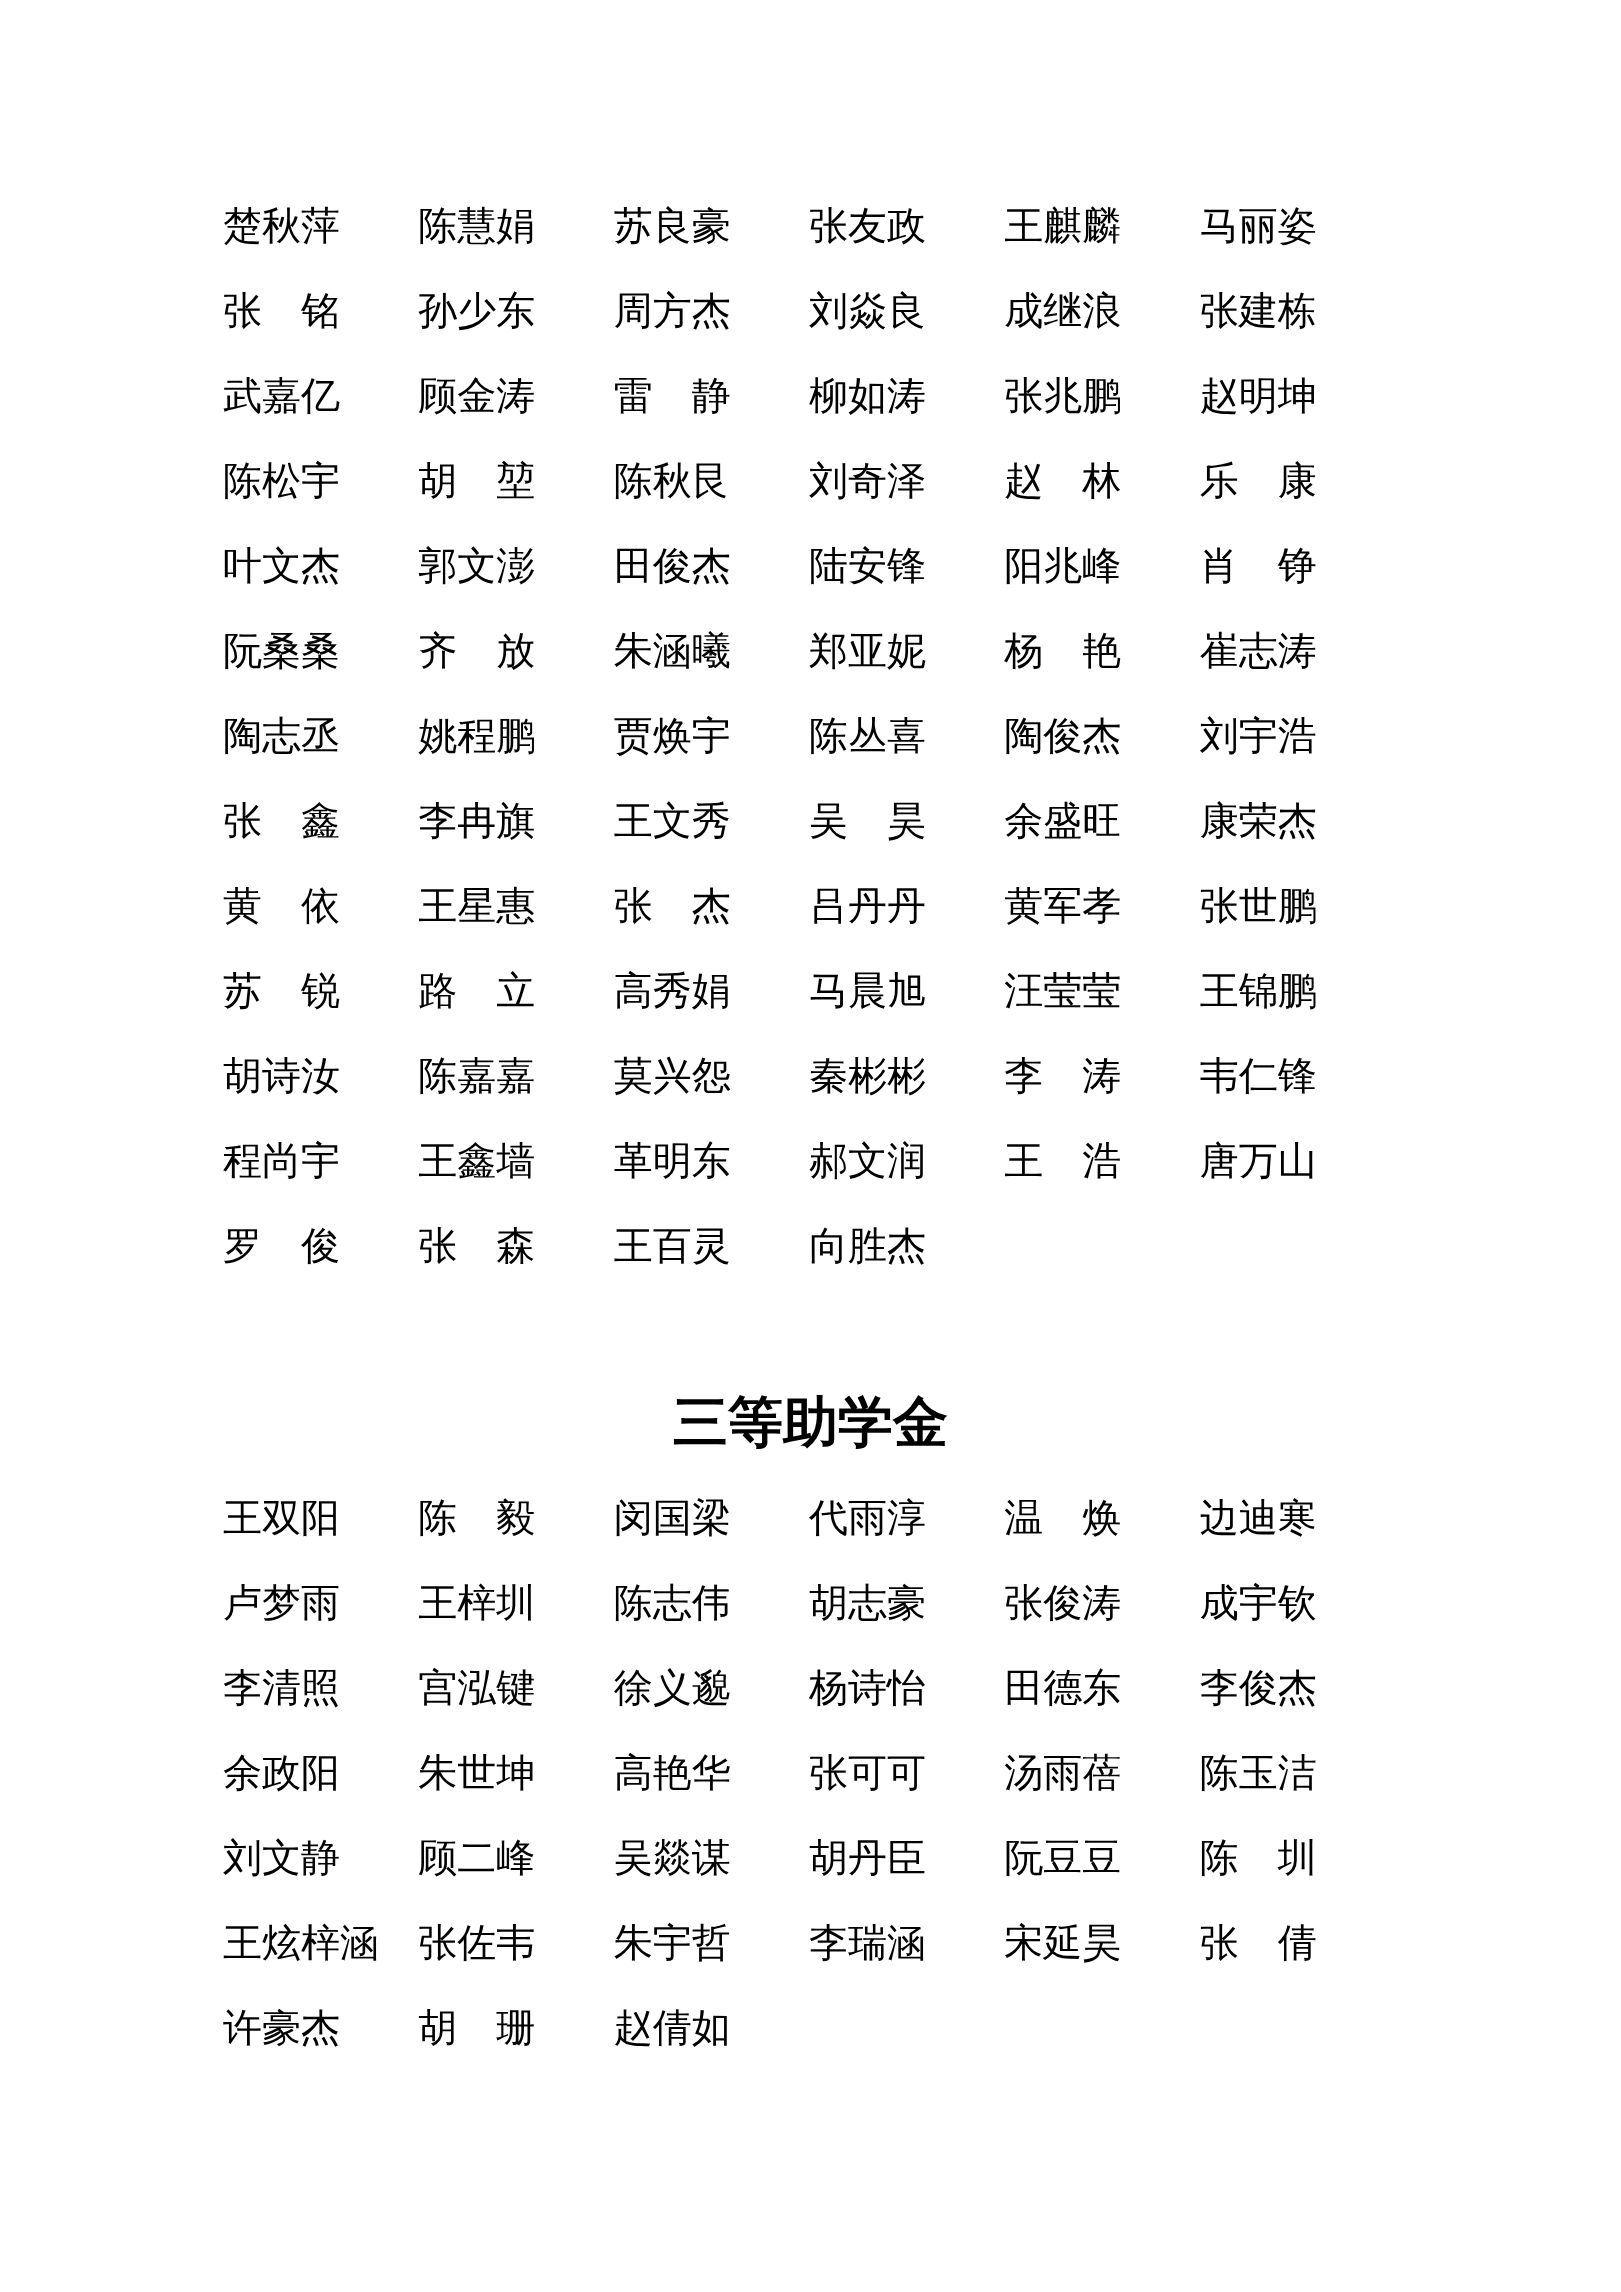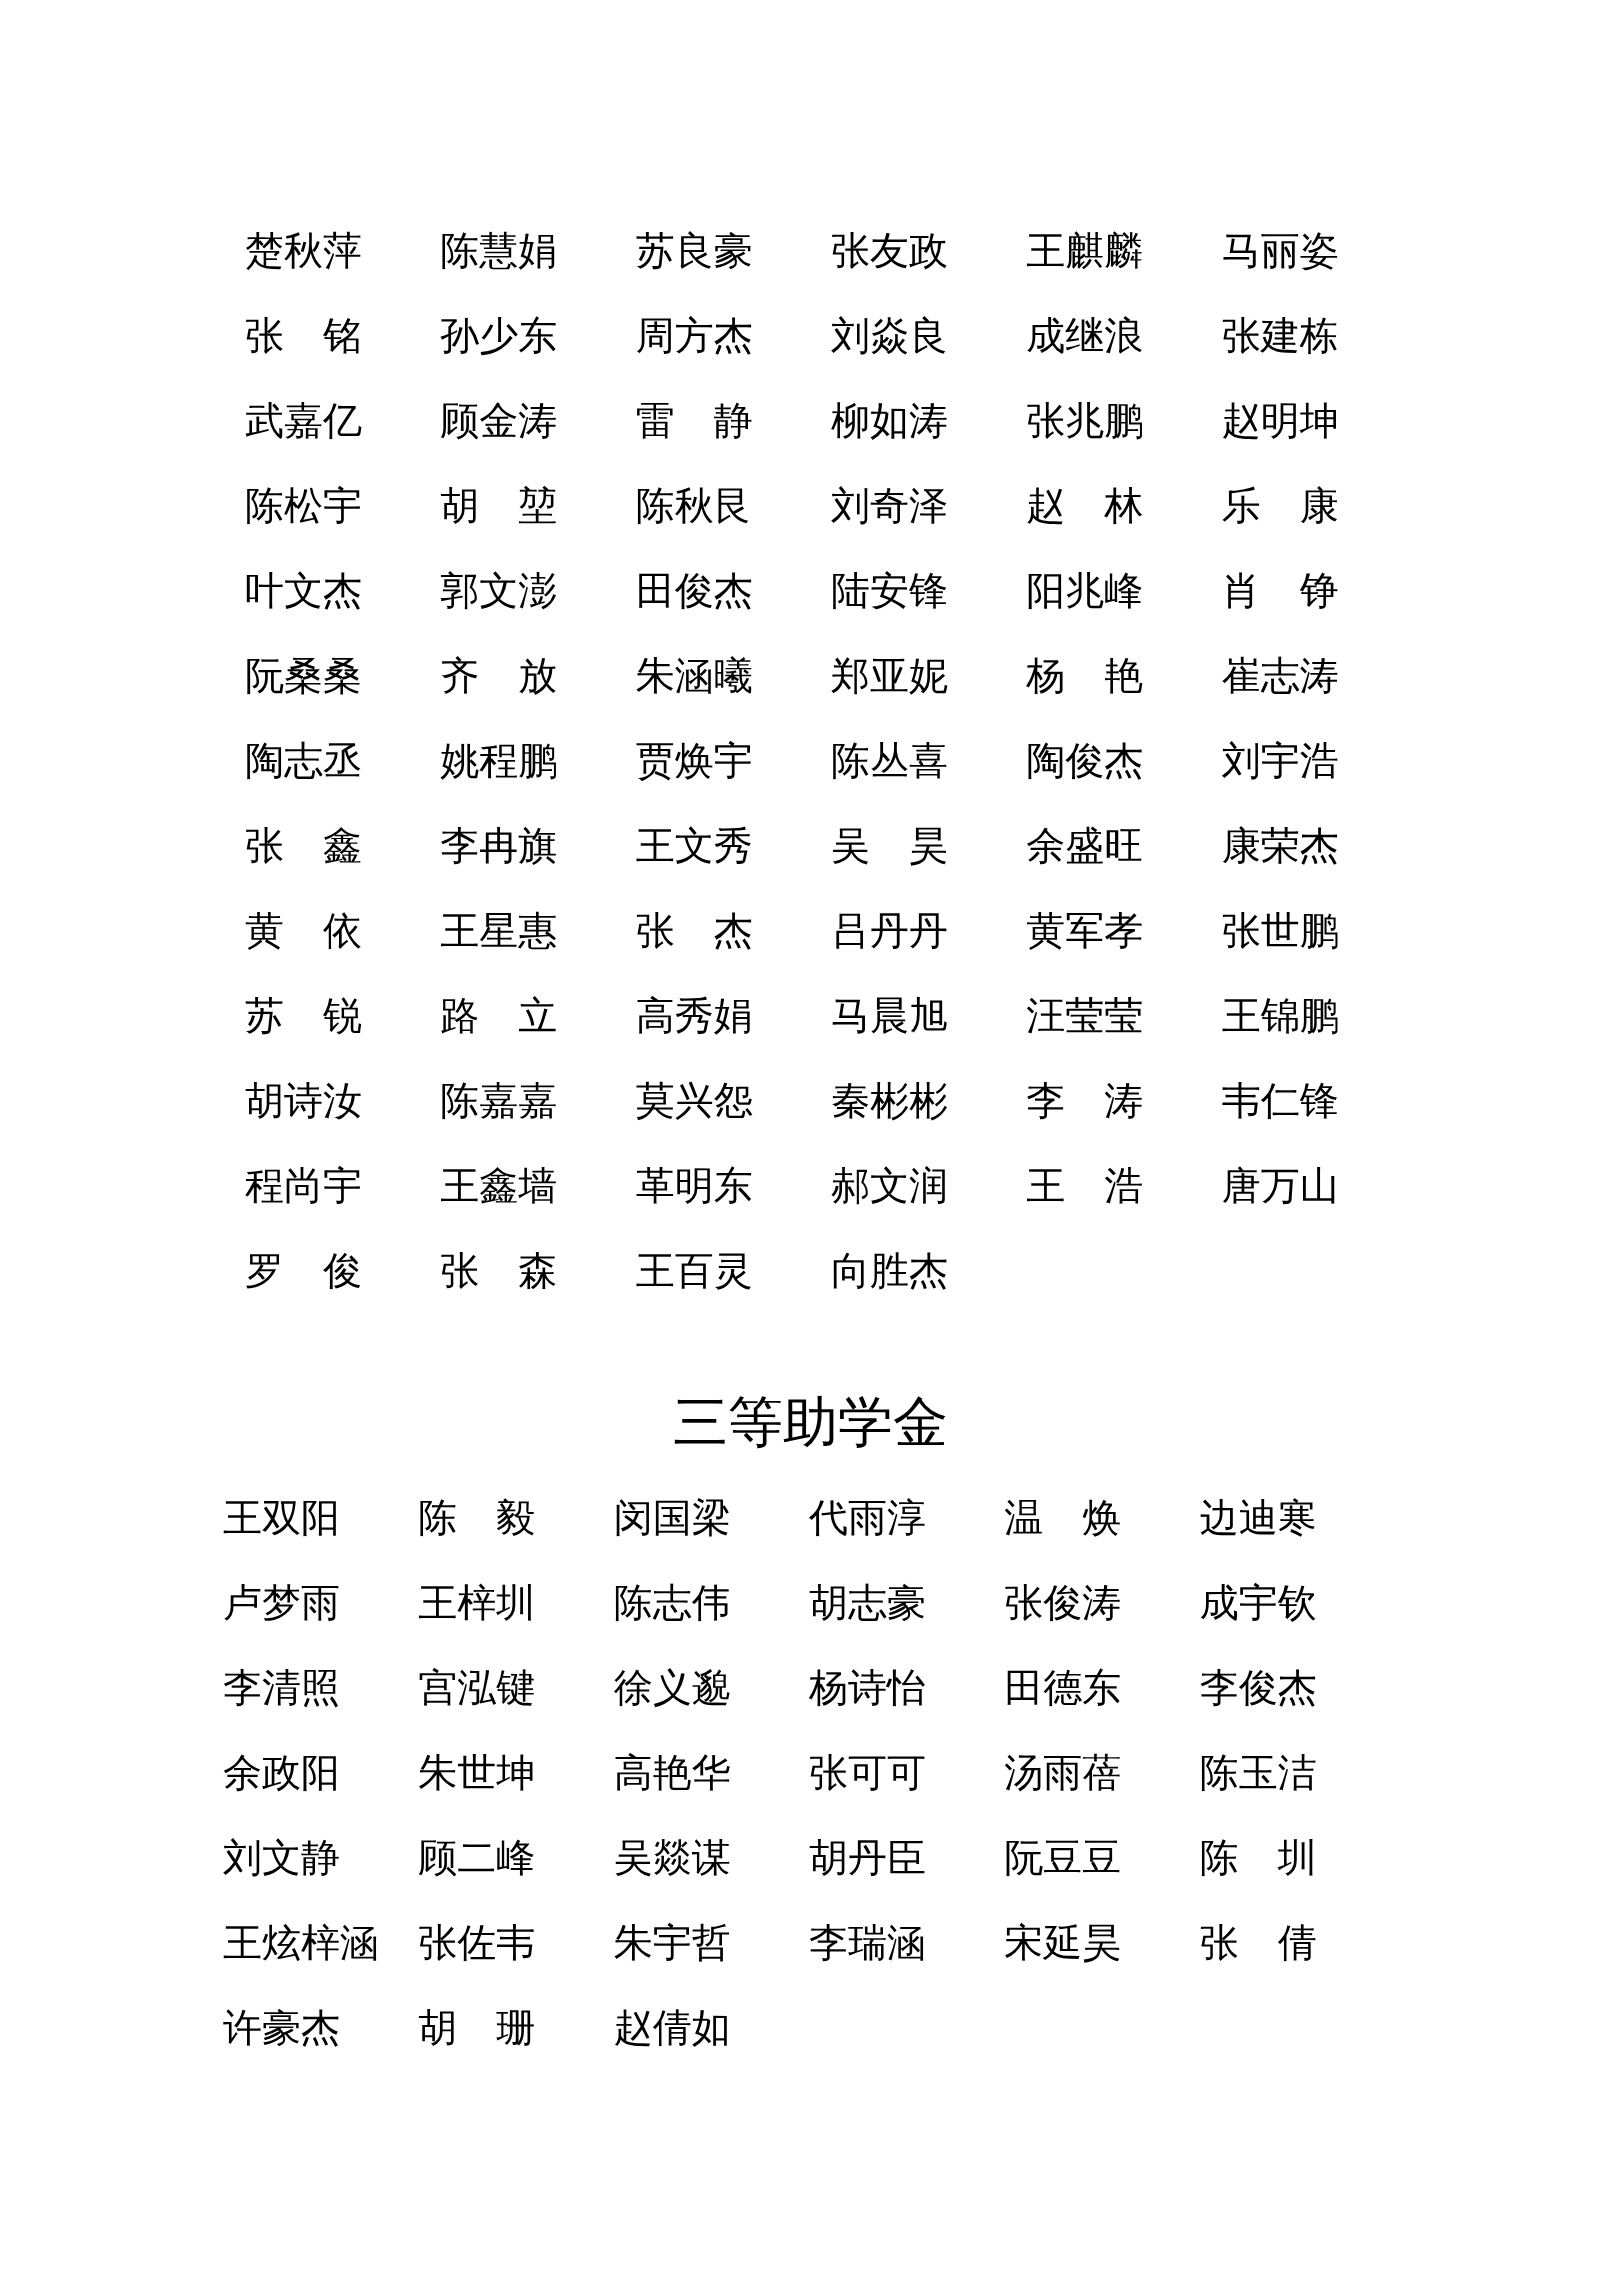--- a/index.html
+++ b/index.html
@@ -16,41 +16,41 @@
     font-family: "Liberation Serif", "DejaVu Serif", serif;
     overflow: hidden;
   }
   .name-grid {
     position: absolute;
     left: 223px;
     width: 1172px;
     display: grid;
     grid-template-columns: repeat(6, 1fr);
   }
-  #grid-first { top: 208px; margin-left: 22px; }
+  #grid-first { top: 183px; }
   #grid-second { top: 1475px; }
   .name-grid .cell {
     height: 85px;
     display: flex;
     align-items: center;
     justify-content: flex-start;
     font-size: 39px;
     line-height: 1;
     white-space: nowrap;
     letter-spacing: 0px;
   }
   .section-heading {
     position: absolute;
     top: 1390px;
     left: 0;
     width: 100%;
     text-align: center;
     font-size: 55px;
     line-height: 1.2;
-    font-weight: normal;
+    font-weight: bold;
   }
 </style>
 </head>
 <body>
 
 <div class="page">
 
   <div class="name-grid" id="grid-first">
       <span class="cell">楚秋萍</span>
       <span class="cell">陈慧娟</span>

